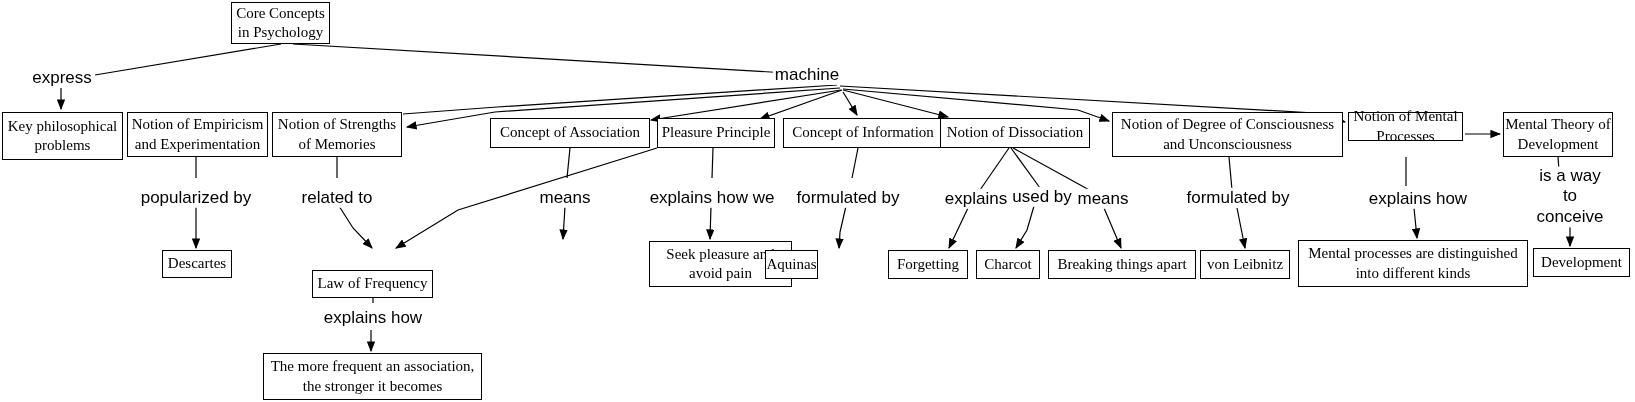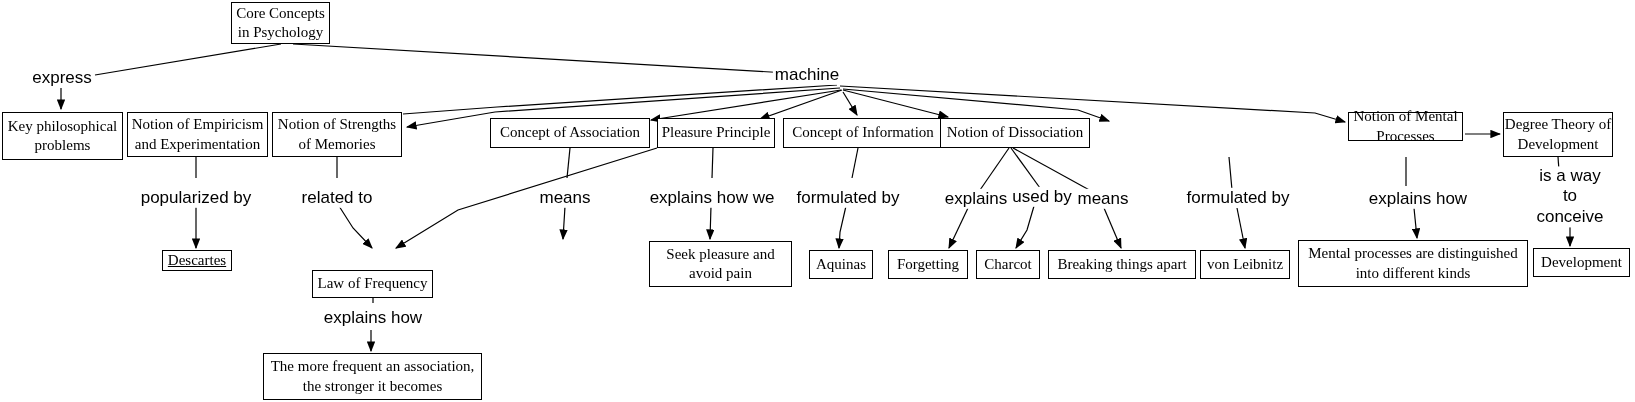--- a/index.html
+++ b/index.html
@@ -88,29 +88,31 @@
     <div class="node" style="left: 2px; top: 112px; width: 121px; height: 48px;"><span>Key philosophical
 problems</span></div>
     <div class="node" style="left: 127px; top: 112px; width: 141px; height: 45px;"><span>Notion of Empiricism
 and Experimentation</span></div>
     <div class="node" style="left: 272px; top: 112px; width: 130px; height: 45px;"><span>Notion of Strengths
 of Memories</span></div>
     <div class="node" style="left: 490px; top: 118px; width: 160px; height: 30px;"><span>Concept of Association</span></div>
     <div class="node" style="left: 657px; top: 118px; width: 118px; height: 30px;"><span>Pleasure Principle</span></div>
     <div class="node" style="left: 783px; top: 118px; width: 160px; height: 30px;"><span>Concept of Information</span></div>
     <div class="node" style="left: 940px; top: 118px; width: 150px; height: 30px;"><span>Notion of Dissociation</span></div>
+    <div class="node" style="left: 1112px; top: 112px; width: 231px; height: 45px;"><span>Notion of Degree of Consciousness
+and Unconsciousness</span></div>
     <div class="node" style="left: 1348px; top: 112px; width: 115px; height: 29px;"><span>Notion of Mental
 Processes</span></div>
-    <div class="node" style="left: 1503px; top: 112px; width: 110px; height: 45px;"><span>Degree Theory of
+    <div class="node" style="left: 1503px; top: 112px; width: 110px; height: 45px;"><span>Mental Theory of
 Development</span></div>
-    <div class="node" style="left: 162px; top: 250px; width: 70px; height: 21px; text-decoration: underline;"><span>Descartes</span></div>
+    <div class="node" style="left: 162px; top: 250px; width: 70px; height: 28px;"><span>Descartes</span></div>
     <div class="node" style="left: 312px; top: 250px; width: 121px; height: 28px; margin-top: 20px;"><span>Law of Frequency</span></div>
     <div class="node" style="left: 649px; top: 241px; width: 143px; height: 46px;"><span>Seek pleasure and
 avoid pain</span></div>
-    <div class="node" style="left: 809px; top: 250px; width: 64px; height: 29px;"><span>Aquinas</span></div>
+    <div class="node" style="left: 765px; top: 250px; width: 53px; height: 29px;"><span>Aquinas</span></div>
     <div class="node" style="left: 888px; top: 250px; width: 80px; height: 29px;"><span>Forgetting</span></div>
     <div class="node" style="left: 976px; top: 250px; width: 64px; height: 29px;"><span>Charcot</span></div>
     <div class="node" style="left: 1048px; top: 250px; width: 148px; height: 29px;"><span>Breaking things apart</span></div>
     <div class="node" style="left: 1200px; top: 250px; width: 90px; height: 29px;"><span>von Leibnitz</span></div>
     <div class="node" style="left: 1298px; top: 240px; width: 230px; height: 47px;"><span>Mental processes are distinguished
 into different kinds</span></div>
     <div class="node" style="left: 1533px; top: 248px; width: 97px; height: 29px;"><span>Development</span></div>
     <div class="node" style="left: 263px; top: 353px; width: 219px; height: 47px;"><span>The more frequent an association,
 the stronger it becomes</span></div>
     <div class="edge-label" style="left: 62px; top: 78px;">express</div>

